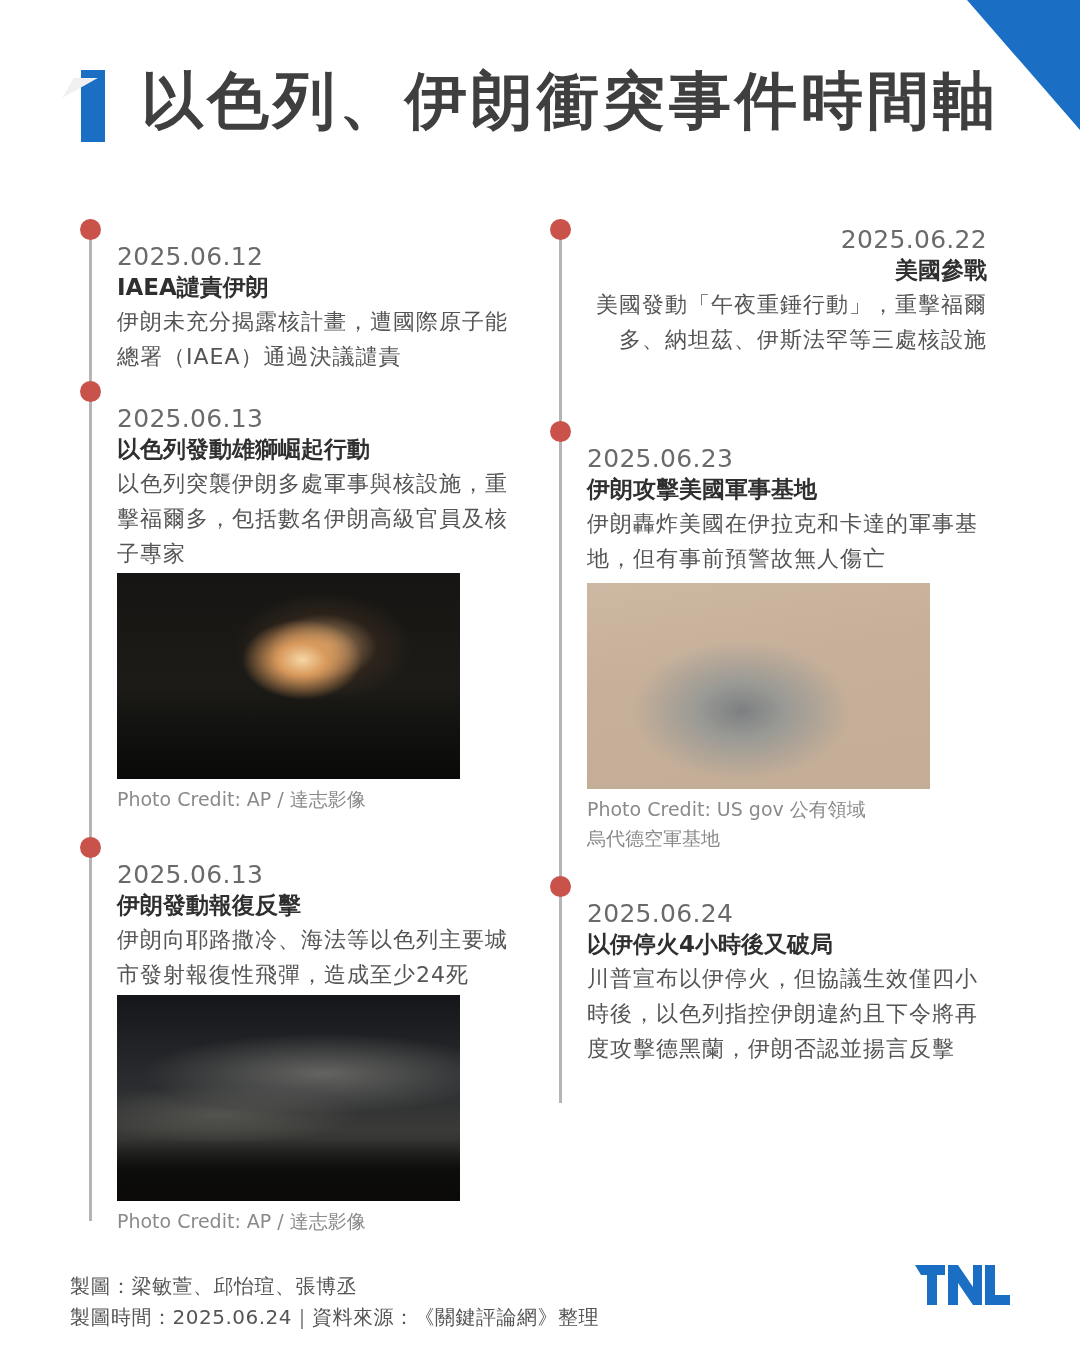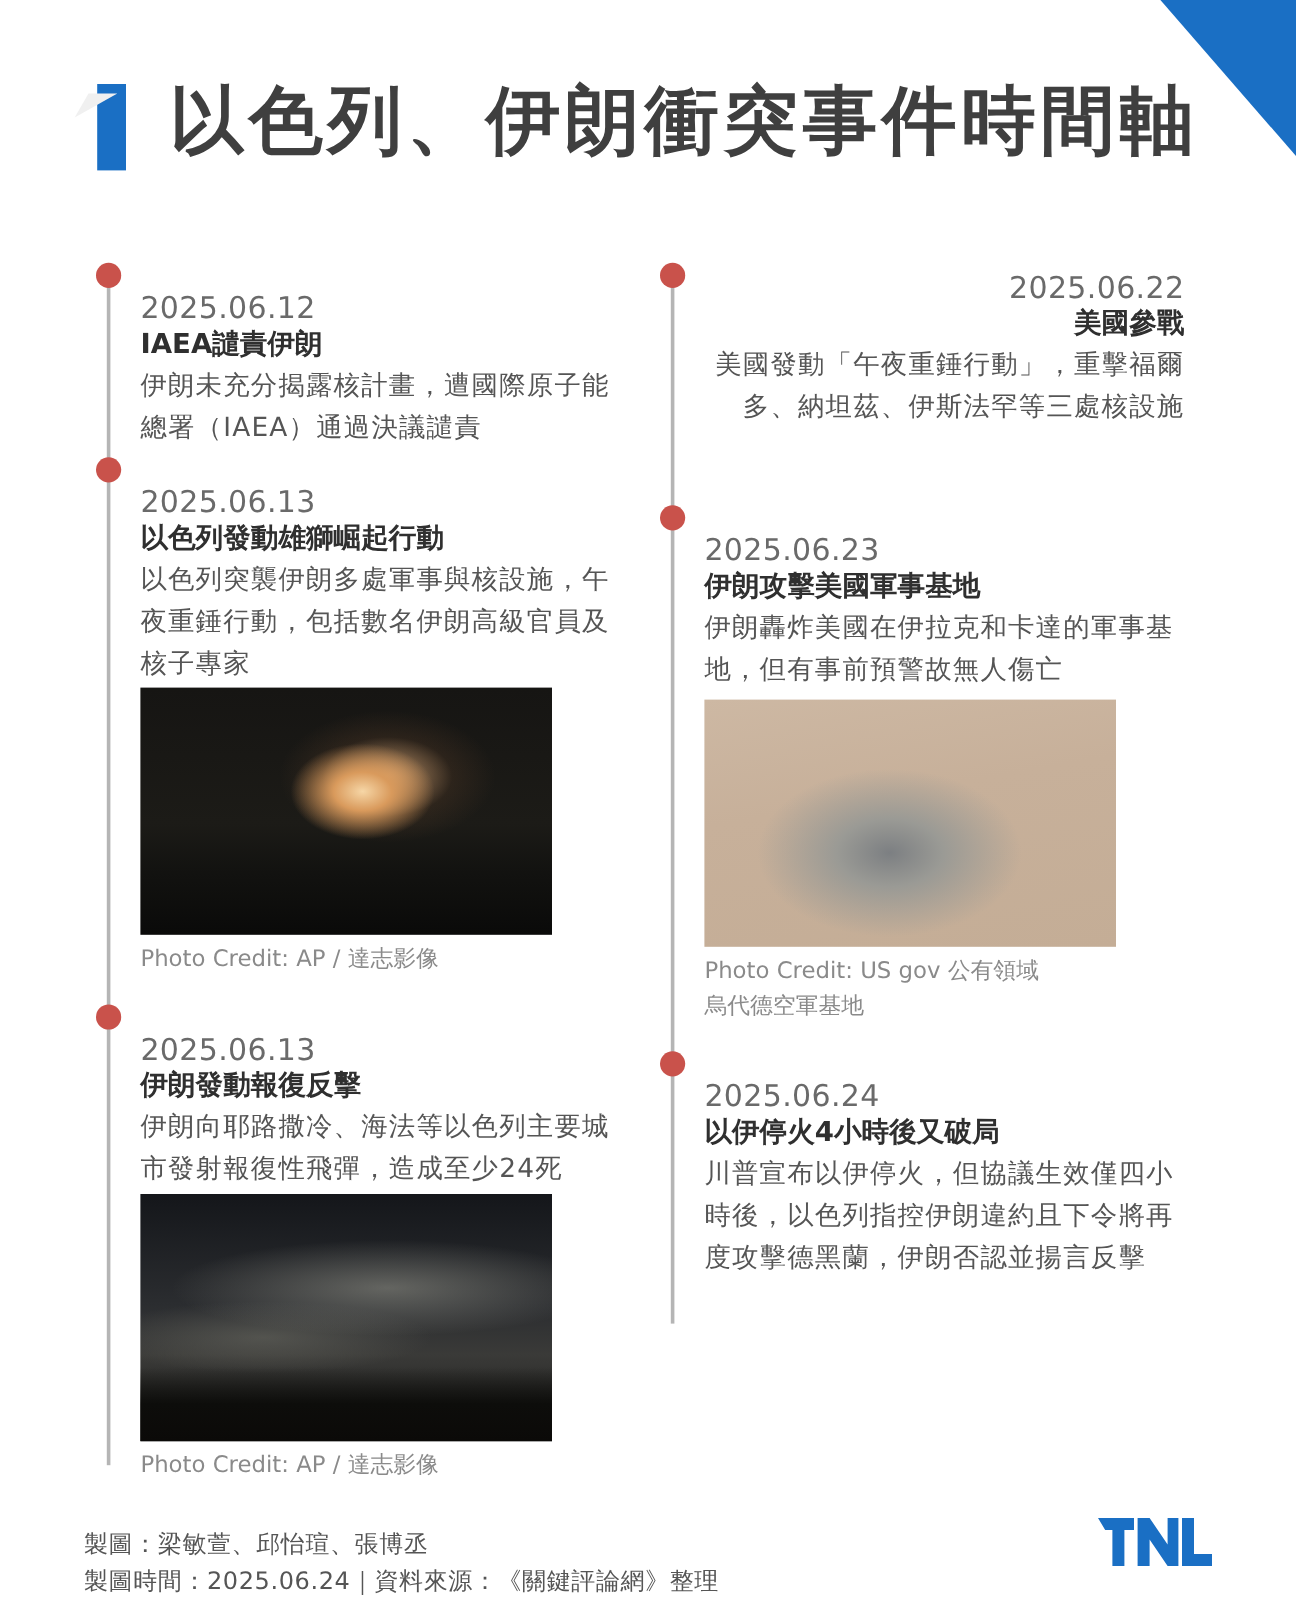--- a/index.html
+++ b/index.html
@@ -91,21 +91,21 @@
 <div class="event" style="left:117px; top:215px;">
   <div class="date">2025.06.12</div>
   <div class="headline">IAEA譴責伊朗</div>
   <div class="desc">伊朗未充分揭露核計畫，遭國際原子能總署（IAEA）通過決議譴責</div>
 </div>
 
 <div class="dot" style="left:80px; top:381px;"></div>
 <div class="event" style="left:117px; top:377px;">
   <div class="date">2025.06.13</div>
   <div class="headline">以色列發動雄獅崛起行動</div>
-  <div class="desc">以色列突襲伊朗多處軍事與核設施，午夜重錘行動，包括數名伊朗高級官員及核子專家</div>
+  <div class="desc">以色列突襲伊朗多處軍事與核設施，重擊福爾多，包括數名伊朗高級官員及核子專家</div>
 </div>
 <div class="photo photo-explosion" style="left:117px; top:573px;"></div>
 <div class="photo-caption" style="left:117px; top:785px;">Photo Credit: AP / 達志影像</div>
 
 <div class="dot" style="left:80px; top:837px;"></div>
 <div class="event" style="left:117px; top:833px;">
   <div class="date">2025.06.13</div>
   <div class="headline">伊朗發動報復反擊</div>
   <div class="desc">伊朗向耶路撒冷、海法等以色列主要城市發射報復性飛彈，造成至少24死</div>
 </div>

